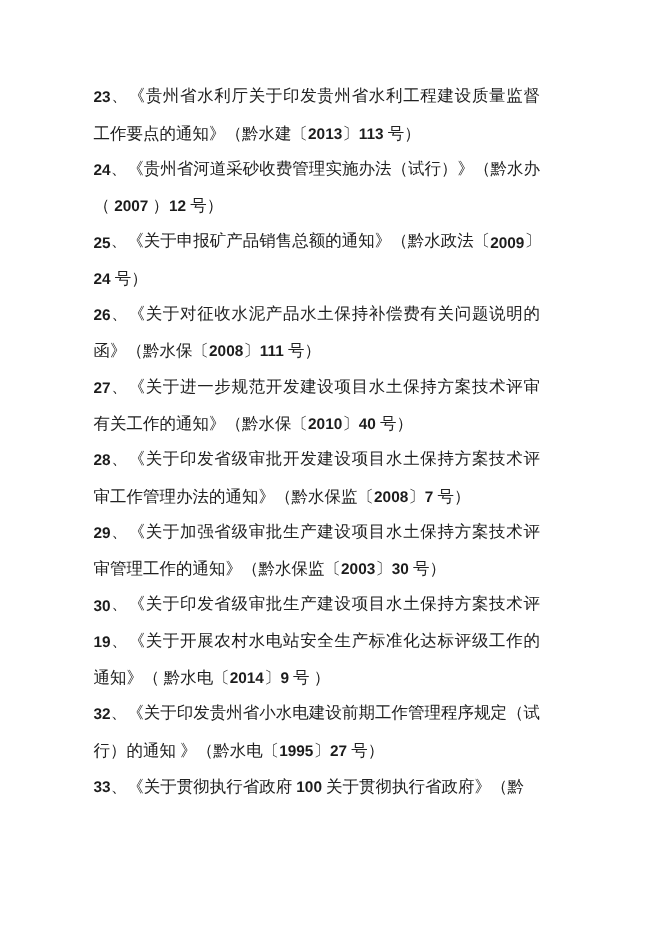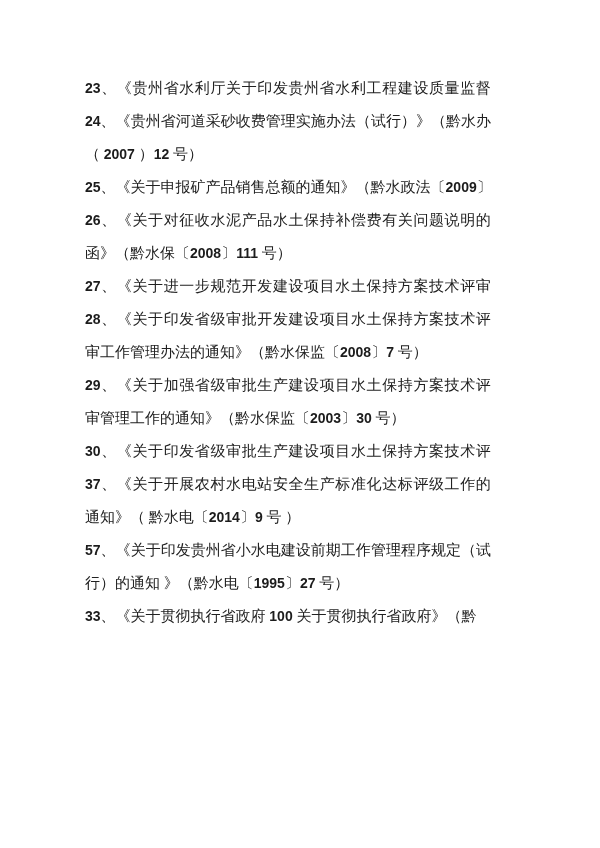--- a/index.html
+++ b/index.html
@@ -78,20 +78,21 @@
           <span>利</span>
           <span>工</span>
           <span>程</span>
           <span>建</span>
           <span>设</span>
           <span>质</span>
           <span>量</span>
           <span>监</span>
           <span>督</span>
         </div>
+        <div class="pline"><span>工作要点的通知》（黔水建〔</span><span class="num">2013</span><span>〕</span><span class="num">113</span><span> 号）</span></div>
       </div>
       <div class="para">
         <div class="pline fill">
           <span class="num">24</span>
           <span>、</span>
           <span>《</span>
           <span>贵</span>
           <span>州</span>
           <span>省</span>
           <span>河</span>
@@ -140,20 +141,21 @@
           <span>》</span>
           <span>（</span>
           <span>黔</span>
           <span>水</span>
           <span>政</span>
           <span>法</span>
           <span>〔</span>
           <span class="num">2009</span>
           <span>〕</span>
         </div>
+        <div class="pline"><span class="num">24</span><span> 号）</span></div>
       </div>
       <div class="para">
         <div class="pline fill">
           <span class="num">26</span>
           <span>、</span>
           <span>《</span>
           <span>关</span>
           <span>于</span>
           <span>对</span>
           <span>征</span>
@@ -201,20 +203,21 @@
           <span>土</span>
           <span>保</span>
           <span>持</span>
           <span>方</span>
           <span>案</span>
           <span>技</span>
           <span>术</span>
           <span>评</span>
           <span>审</span>
         </div>
+        <div class="pline"><span>有关工作的通知》（黔水保〔</span><span class="num">2010</span><span>〕</span><span class="num">40</span><span> 号）</span></div>
       </div>
       <div class="para">
         <div class="pline fill">
           <span class="num">28</span>
           <span>、</span>
           <span>《</span>
           <span>关</span>
           <span>于</span>
           <span>印</span>
           <span>发</span>
@@ -296,21 +299,21 @@
           <span>持</span>
           <span>方</span>
           <span>案</span>
           <span>技</span>
           <span>术</span>
           <span>评</span>
         </div>
       </div>
       <div class="para">
         <div class="pline fill">
-          <span class="num">37</span>
+          <span class="num">19</span>
           <span>、</span>
           <span>《</span>
           <span>关</span>
           <span>于</span>
           <span>开</span>
           <span>展</span>
           <span>农</span>
           <span>村</span>
           <span>水</span>
           <span>电</span>
@@ -327,21 +330,21 @@
           <span>评</span>
           <span>级</span>
           <span>工</span>
           <span>作</span>
           <span>的</span>
         </div>
         <div class="pline"><span>通知》（ 黔水电〔</span><span class="num">2014</span><span>〕</span><span class="num">9</span><span> 号 ）</span></div>
       </div>
       <div class="para">
         <div class="pline fill">
-          <span class="num">57</span>
+          <span class="num">32</span>
           <span>、</span>
           <span>《</span>
           <span>关</span>
           <span>于</span>
           <span>印</span>
           <span>发</span>
           <span>贵</span>
           <span>州</span>
           <span>省</span>
           <span>小</span>

